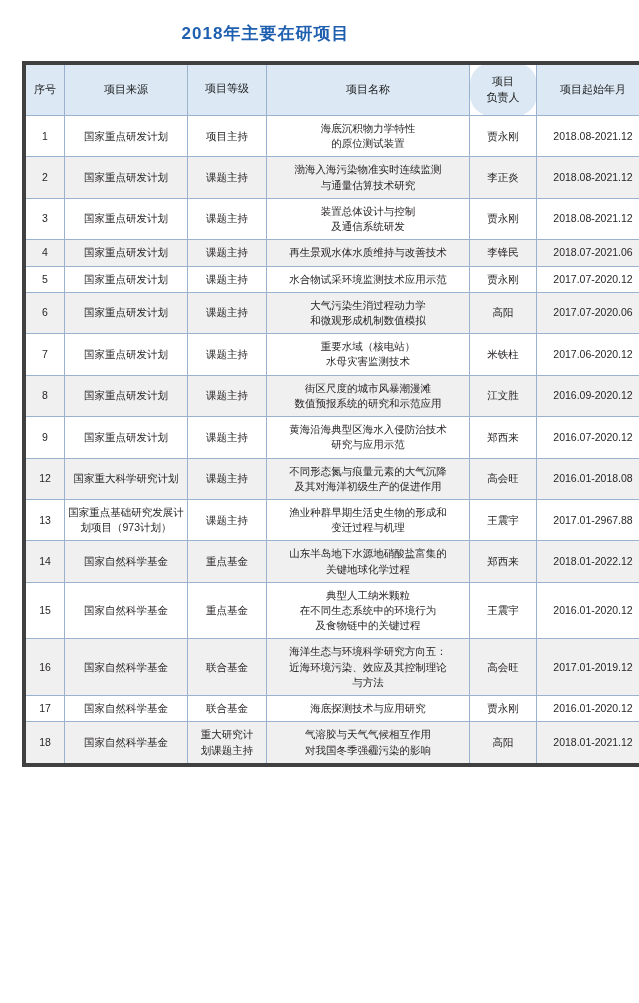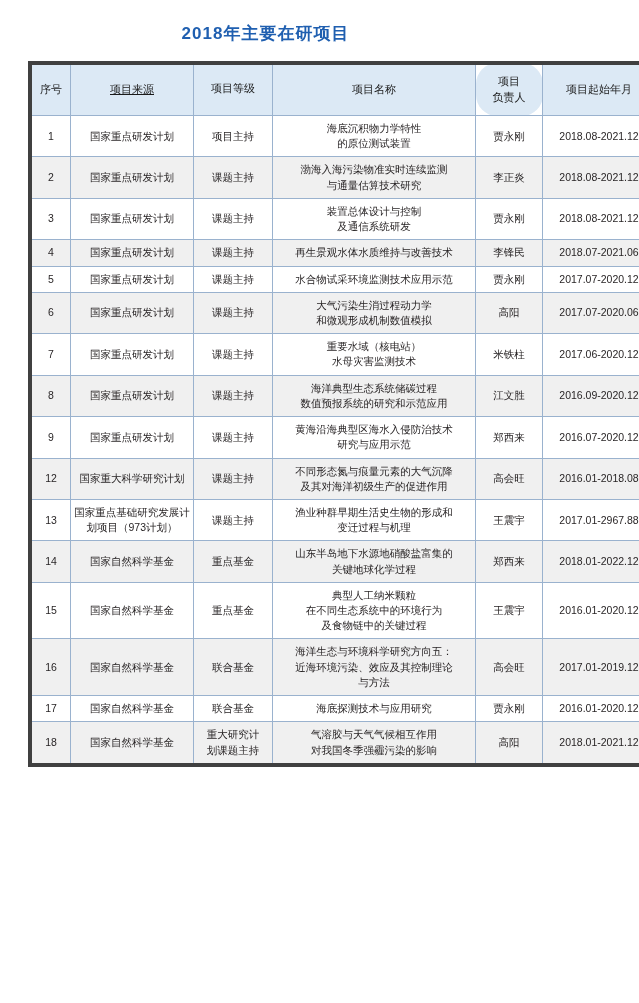--- a/index.html
+++ b/index.html
@@ -11,21 +11,21 @@
     width: 639px;
     height: 1003px;
     font-family: "Liberation Sans", "DejaVu Sans", sans-serif;
     color: #231f20;
     overflow: hidden;
   }
   .page {
     width: 531px;
     height: 1003px;
     box-sizing: border-box;
-    padding: 0 28px;
+    padding: 0 22px;
     position: relative;
   }
   .title {
     text-align: center;
     color: #1f5fb0;
     font-size: 17px;
     font-weight: bold;
     letter-spacing: 1px;
     padding: 22px 0 16px 0;
   }
@@ -57,21 +57,21 @@
   table.main tbody tr.even td {
     background: #f0f0f0;
   }
   td.c-idx { width: 34px; font-size: 11px; }
   td.c-src { width: 118px; }
   td.c-lvl { width: 74px; }
   td.c-name { width: 198px; }
   td.c-owner { width: 62px; }
   td.c-date { width: 108px; font-size: 10px; }
   th.c-idx { width: 34px; }
-  th.c-src { width: 118px; text-decoration: underline; }
+  th.c-src { width: 118px; }
   th.c-lvl { width: 74px; font-family: Liberation Mono, monospace; }
   th.c-name { width: 198px; }
   th.c-owner { width: 62px; border-radius: 21px; }
   th.c-date { width: 108px; }
   .nm-line { display: block; }
 </style>
 </head>
 <body>
 
 <div class="page">
@@ -166,21 +166,21 @@
             <span class="nm-line">水母灾害监测技术</span>
           </td>
           <td class="c-owner">米铁柱</td>
           <td class="c-date">2017.06-2020.12</td>
         </tr>
         <tr class="even">
           <td class="c-idx">8</td>
           <td class="c-src">国家重点研发计划</td>
           <td class="c-lvl">课题主持</td>
           <td class="c-name">
-            <span class="nm-line">海洋典型生态系统储碳过程</span>
+            <span class="nm-line">街区尺度的城市风暴潮漫滩</span>
             <span class="nm-line">数值预报系统的研究和示范应用</span>
           </td>
           <td class="c-owner">江文胜</td>
           <td class="c-date">2016.09-2020.12</td>
         </tr>
         <tr class="odd">
           <td class="c-idx">9</td>
           <td class="c-src">国家重点研发计划</td>
           <td class="c-lvl">课题主持</td>
           <td class="c-name">

